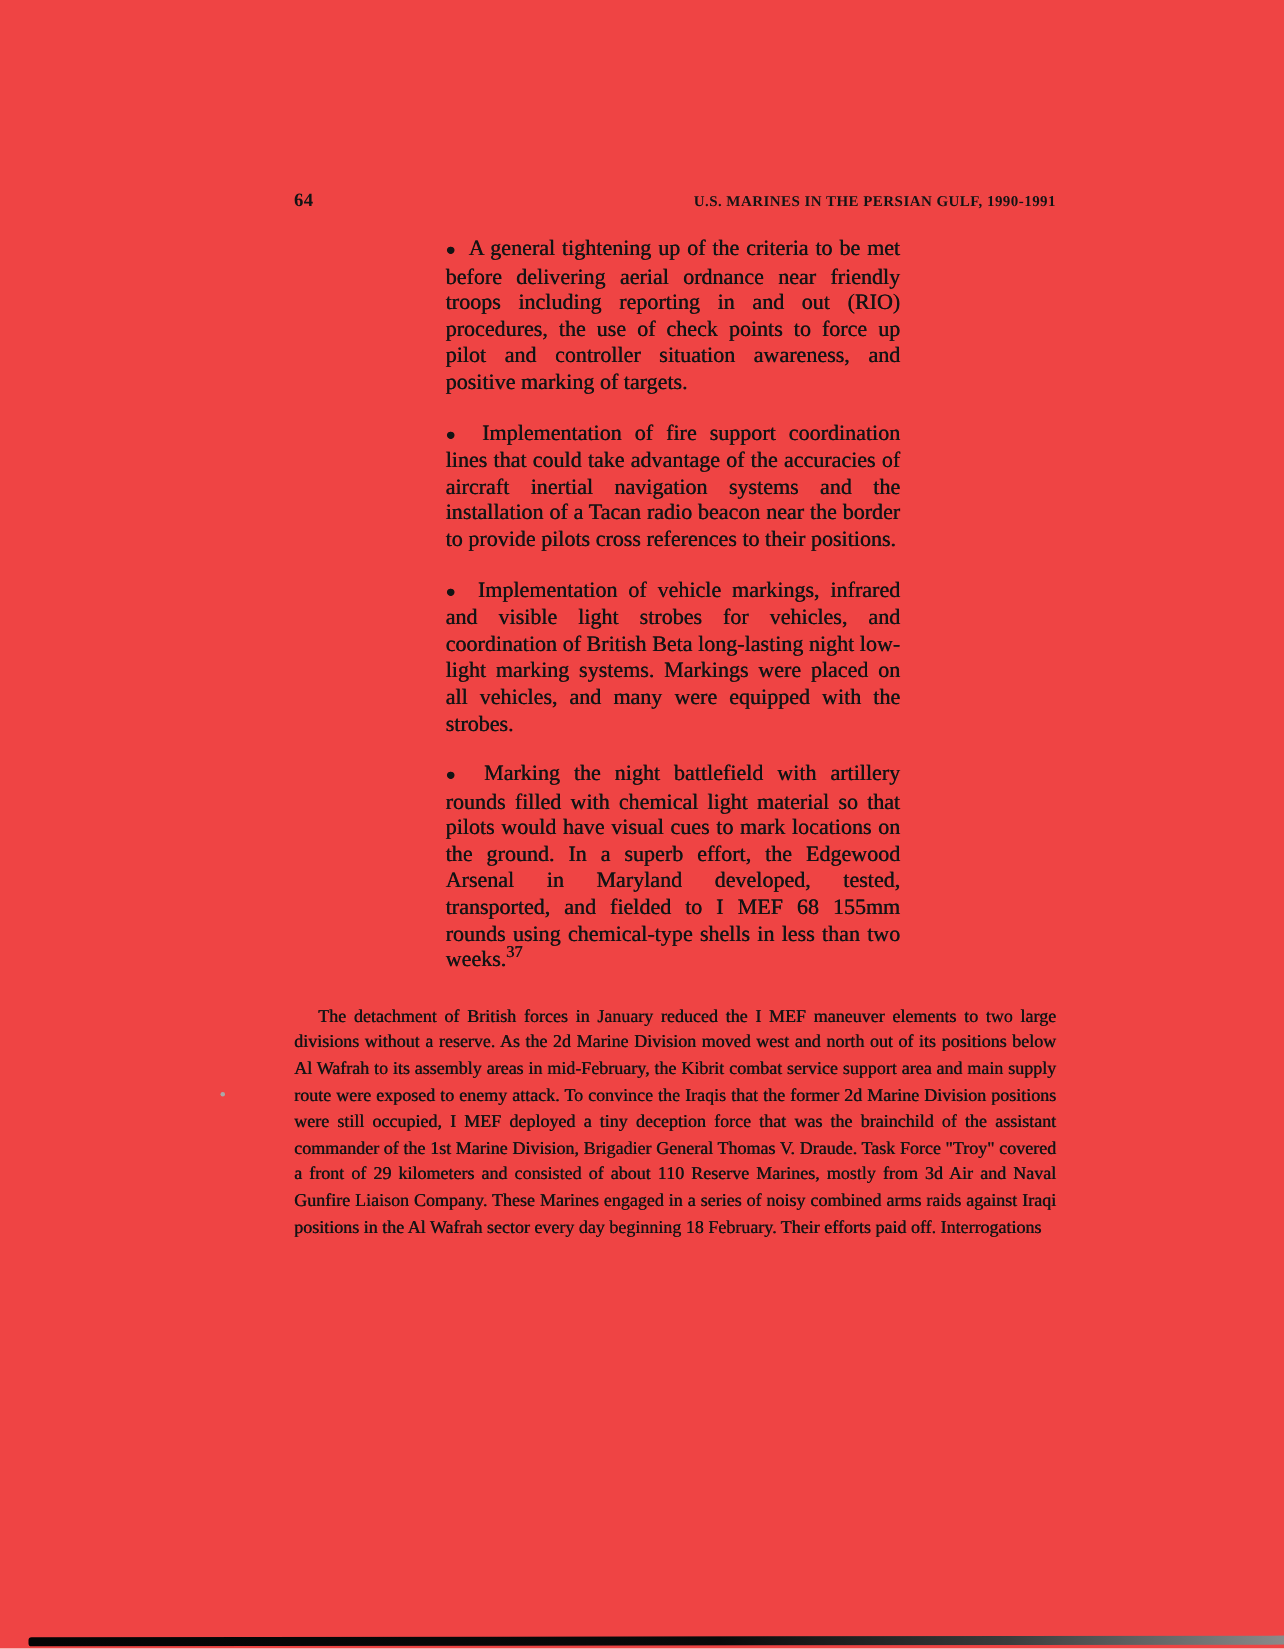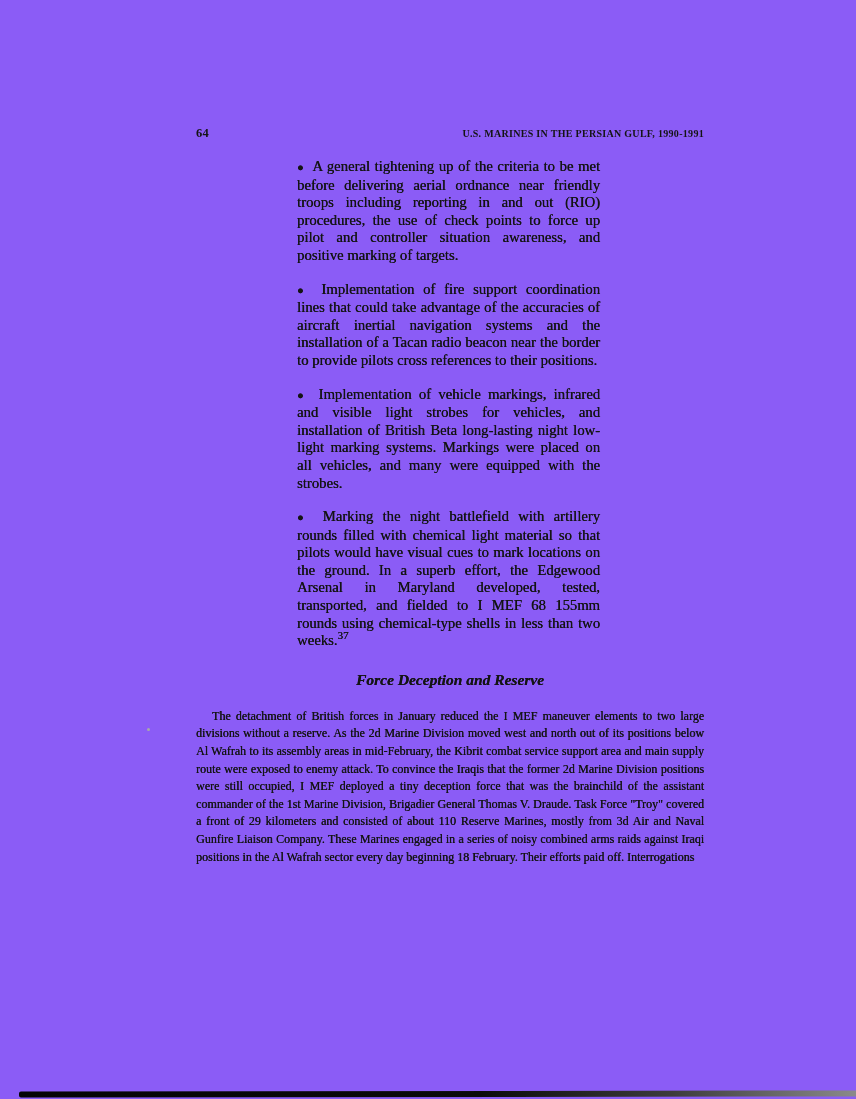--- a/index.html
+++ b/index.html
@@ -4,21 +4,21 @@
 <style>
   html, body {
     margin: 0;
     padding: 0;
     background: #ffffff;
   }
   .page {
     position: relative;
     width: 856px;
     height: 1099px;
-    background: #8b5cf6;
+    background: #ef4444;
     overflow: hidden;
     font-family: "Liberation Serif", serif;
     color: #141414;
   }
   
   .running-head {
     position: absolute;
     top: 126px;
     left: 196px;
     width: 508px;
@@ -108,27 +108,26 @@
   </div>
 
   <div class="text-column">
 
     <div class="bullet-list">
 
       <p class="bullet-item"><span class="marker">●</span> <span>A general tightening up of the criteria to be met before delivering aerial ordnance near friendly troops including reporting in and out (RIO) procedures, the use of check points to force up pilot and controller situation awareness, and positive marking of targets.</span></p>
 
       <p class="bullet-item"><span class="marker">●</span> <span>Implementation of fire support coordination lines that could take advantage of the accuracies of aircraft inertial navigation systems and the installation of a Tacan radio beacon near the border to provide pilots cross references to their positions.</span></p>
 
-      <p class="bullet-item"><span class="marker">●</span> <span>Implementation of vehicle markings, infrared and visible light strobes for vehicles, and installation of British Beta long-lasting night low-light marking systems.  Markings were placed on all vehicles, and many were equipped with the strobes.</span></p>
+      <p class="bullet-item"><span class="marker">●</span> <span>Implementation of vehicle markings, infrared and visible light strobes for vehicles, and coordination of British Beta long-lasting night low-light marking systems.  Markings were placed on all vehicles, and many were equipped with the strobes.</span></p>
 
       <p class="bullet-item"><span class="marker">●</span> <span>Marking the night battlefield with artillery rounds filled with chemical light material so that pilots would have visual cues to mark locations on the ground.  In a superb effort, the Edgewood Arsenal in Maryland developed, tested, transported, and fielded to I MEF 68 155mm rounds using chemical-type shells in less than two weeks.</span><sup>37</sup></p>
 
     </div>
 
-    <h2 class="section-heading">Force Deception and Reserve</h2>
 
     <p class="body-paragraph">The detachment of British forces in January reduced the I MEF maneuver elements to two large divisions without a reserve.  As the 2d Marine Division moved west and north out of its positions below Al Wafrah to its assembly areas in mid-February, the Kibrit combat service support area and main supply route were exposed to enemy attack.  To convince the Iraqis that the former 2d Marine Division positions were still occupied, I MEF deployed a tiny deception force that was the brainchild of the assistant commander of the 1st Marine Division, Brigadier General Thomas V. Draude.  Task Force "Troy" covered a front of 29 kilometers and consisted of about 110 Reserve Marines, mostly from 3d Air and Naval Gunfire Liaison Company.  These Marines engaged in a series of noisy combined arms raids against Iraqi positions in the Al Wafrah sector every day beginning 18 February.  Their efforts paid off.  Interrogations</p>
 
   </div>
 
   <div class="scan-speck"></div>
   <div class="scan-bar-bottom"></div>
 
 </div>
 

